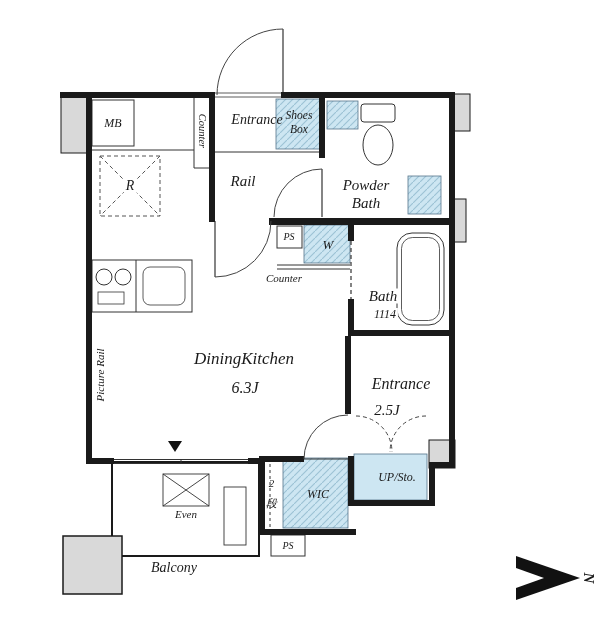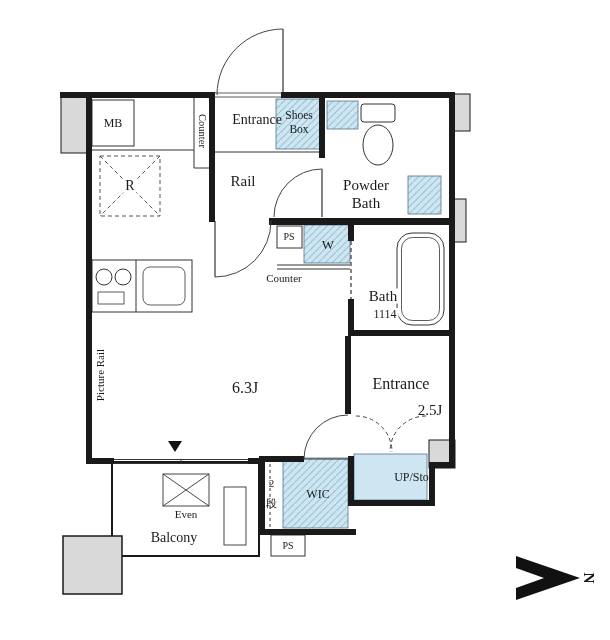--- a/index.html
+++ b/index.html
@@ -1,18 +1,18 @@
 <!DOCTYPE html>
 <html><head>
 <meta charset="utf-8">
 <style>
   html,body{margin:0;padding:0;background:#fff;}
   .plan{
     position:relative;width:594px;height:640px;background:#ffffff;
-    font-family:"Liberation Serif",serif;overflow:hidden;
+    font-family:"Liberation Serif",serif;overflow:hidden;font-style:italic;
   }
   .plan svg{position:absolute;left:0;top:0;}
   .lbl{
     position:absolute;transform:translate(-50%,-50%);
     color:#1a1a1a;white-space:nowrap;line-height:1;
     font-family:"Liberation Serif",serif;
   }
   .rot90{transform:translate(-50%,-50%) rotate(90deg);}
   .rotm90{transform:translate(-50%,-50%) rotate(-90deg);}
   .vert{writing-mode:vertical-rl;text-orientation:upright;}
@@ -157,25 +157,26 @@
 <div class="lbl" style="left:299px;top:130px;font-size:11.5px">Box</div>
 <div class="lbl" style="left:243px;top:181px;font-size:15px">Rail</div>
 <div class="lbl" style="left:366px;top:185px;font-size:15px">Powder</div>
 <div class="lbl" style="left:366px;top:203px;font-size:15px">Bath</div>
 <div class="lbl bgw" style="left:130px;top:186px;font-size:14px">R</div>
 <div class="lbl" style="left:289px;top:237px;font-size:10px">PS</div>
 <div class="lbl" style="left:328px;top:244px;font-size:13px">W</div>
 <div class="lbl" style="left:284px;top:278px;font-size:11px">Counter</div>
 <div class="lbl bgw" style="left:383px;top:296px;font-size:15px">Bath</div>
 <div class="lbl bgw" style="left:385px;top:314px;font-size:12px">1114</div>
+<div class="lbl" style="left:244px;top:358px;font-size:17px">DiningKitchen</div>
 <div class="lbl" style="left:245px;top:388px;font-size:16px">6.3J</div>
 <div class="lbl rotm90" style="left:100px;top:375px;font-size:11px">Picture Rail</div>
 <div class="lbl" style="left:401px;top:384px;font-size:16px">Entrance</div>
-<div class="lbl" style="left:430px;top:410px;font-size:15px">2.5J</div>
+<div class="lbl" style="left:387px;top:410px;font-size:15px">2.5J</div>
 <div class="lbl" style="left:318px;top:494px;font-size:12px">WIC</div>
-<div class="lbl" style="left:413px;top:477px;font-size:12px">UP/Sto.</div>
+<div class="lbl" style="left:397px;top:477px;font-size:12px">UP/Sto.</div>
 <div class="lbl vert" style="left:271px;top:483px;font-size:11px">2段</div>
 <div class="lbl" style="left:288px;top:546px;font-size:10px">PS</div>
-<div class="lbl" style="left:174px;top:538px;font-size:14px">Balcony</div>
+<div class="lbl" style="left:174px;top:568px;font-size:14px">Balcony</div>
 <div class="lbl" style="left:186px;top:514px;font-size:11px">Even</div>
 <div class="lbl rot90 bold" style="left:588px;top:578px;font-size:15px">N</div>
 
 </div>
 
 </body></html>

